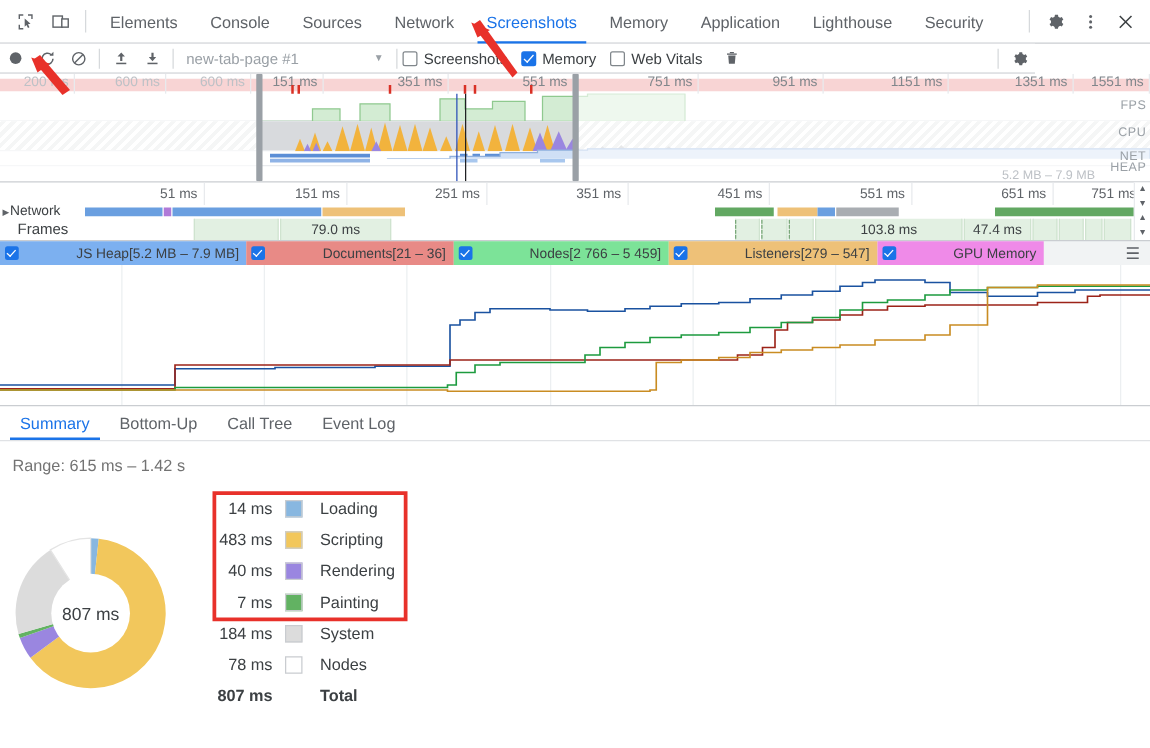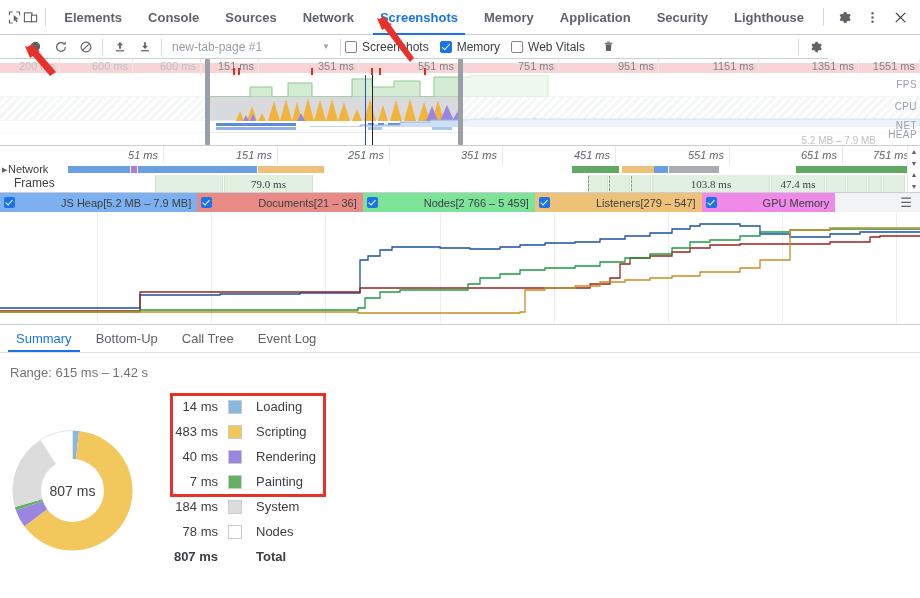--- a/index.html
+++ b/index.html
@@ -21,37 +21,37 @@
     position: absolute; top: 0; left: 0; width: 920px; height: 35px;
     background: #fff; border-bottom: 1px solid #cacdd1;
     display: flex; align-items: center;
   }
   .tb-icon {
     width: 28px; height: 26px; display: flex; align-items: center; justify-content: center;
     cursor: pointer; color: #5f6368;
   }
   .tb-icon:first-child { margin-left: 6px; }
   .tb-sep { width: 1px; height: 18px; background: #d6d9dc; margin: 0 6px; }
-  .panel-tabs { display: flex; align-items: center; height: 35px; font-weight: bold; }
+  .panel-tabs { display: flex; align-items: center; height: 35px; }
   .ptab {
     position: relative; height: 35px; line-height: 35px; padding: 0 13px;
     font-size: 13px; color: #5f6368; cursor: pointer; white-space: nowrap;
   }
   .ptab.active { color: #1a73e8; }
   .ptab.active::after {
     content: ""; position: absolute; left: 6px; right: 6px; bottom: 0;
     height: 2px; background: #1a73e8;
   }
   .topbar-right { margin-left: auto; display: flex; align-items: center; padding-right: 6px; }
 
   
   .rectoolbar {
     position: absolute; top: 35px; left: 0; width: 828px; height: 24px;
     background: #fff; border-bottom: 1px solid #cacdd1;
-    display: flex; align-items: center; font-size: 12px; padding-left: 23px;
+    display: flex; align-items: center; font-size: 12px;
   }
   .rt-btn {
     width: 25px; height: 22px; display: flex; align-items: center; justify-content: center;
     cursor: pointer; color: #5f6368;
   }
   .rt-sep { width: 1px; height: 16px; background: #d6d9dc; margin: 0 4px; }
   .rt-select {
     display: flex; align-items: center; width: 170px; height: 20px;
     color: #9aa0a6; padding-left: 6px; cursor: pointer; font-size: 12px;
   }
@@ -107,37 +107,37 @@
   .selline { position: absolute; top: 0; width: 1px; height: 70px; z-index: 7; }
 
   
   .flameruler {
     position: absolute; top: 145px; left: 0; width: 920px; height: 19px;
     background: #fff; border-top: 1px solid #cacdd1; overflow: hidden;
   }
   .fr-tick {
     position: absolute; top: 0; height: 19px; font-size: 11px; color: #5f6368;
     padding-right: 5px; text-align: right; border-right: 1px solid #e8eaed;
-    line-height: 18px; white-space: nowrap; font-style: italic;
+    line-height: 18px; white-space: nowrap;
   }
   
   .tracks { position: absolute; top: 164px; left: 0; width: 920px; height: 28px; background: #fff; overflow: hidden; }
   .netrow { position: absolute; top: 0; left: 0; width: 920px; height: 11px; }
   .nettitle {
     position: absolute; left: 8px; top: -1px; font-size: 11px; color: #3c4043; z-index: 2;
   }
   .nettri { position: absolute; left: 2px; top: 2px; font-size: 7px; color: #5f6368; z-index: 2; }
   .netbar { position: absolute; top: 2px; height: 7px; }
   .framerow { position: absolute; top: 11px; left: 0; width: 920px; height: 17px; background: #fff; }
   .frametitle { position: absolute; left: 14px; top: 1px; font-size: 12px; color: #3c4043; }
   .framebox {
     position: absolute; top: 0px; height: 17px; background: #e2f0e2;
     border-left: 1px solid #cfe3cf; border-right: 1px solid #cfe3cf;
     display: flex; align-items: center; justify-content: center;
-    font-size: 11px; color: #3c4043; overflow: hidden; font-family: Liberation Serif, serif;
+    font-size: 11px; color: #3c4043; overflow: hidden;
   }
   .framedash { position: absolute; top: 1px; width: 1px; height: 15px; border-left: 1px dashed #7aa87a; }
   .scrollarrows {
     position: absolute; right: 0; top: 146px; width: 13px; height: 46px;
     display: flex; flex-direction: column; align-items: center; justify-content: space-around;
     background: #fff; font-size: 7px; color: #5f6368; border-left: 1px solid #e8eaed; z-index: 9;
   }
 
   
   .memlegend {
@@ -222,22 +222,22 @@
     </div>
     <div class="tb-sep"></div>
     <div class="panel-tabs">
       <div class="ptab"><span>Elements</span></div>
       <div class="ptab"><span>Console</span></div>
       <div class="ptab"><span>Sources</span></div>
       <div class="ptab"><span>Network</span></div>
       <div class="ptab active"><span>Screenshots</span></div>
       <div class="ptab"><span>Memory</span></div>
       <div class="ptab"><span>Application</span></div>
+      <div class="ptab"><span>Lighthouse</span></div>
       <div class="ptab"><span>Security</span></div>
-      <div class="ptab"><span>Lighthouse</span></div>
     </div>
     <div class="topbar-right">
       <div class="tb-sep"></div>
       <div class="tb-icon">
         <svg width="15" height="15" viewBox="0 0 16 16">
           <path fill="#5f6368" d="M8 5.4A2.6 2.6 0 1 0 8 10.6 2.6 2.6 0 0 0 8 5.4zm0 4A1.4 1.4 0 1 1 8 6.6a1.4 1.4 0 0 1 0 2.8z"></path>
           <path fill="#5f6368" d="M13.4 8c0-.3 0-.6-.1-.9l1.3-1-1.3-2.2-1.5.6c-.5-.4-1-.7-1.5-.9L10 2H7.4l-.3 1.6c-.6.2-1.1.5-1.5.9l-1.5-.6L2.8 6.1l1.3 1c0 .3-.1.6-.1.9s0 .6.1.9l-1.3 1L4.1 12l1.5-.6c.4.4 1 .7 1.5.9l.3 1.6H10l.3-1.6c.6-.2 1.1-.5 1.5-.9l1.5.6 1.3-2.2-1.3-1c.1-.3.1-.5.1-.8z"></path>
         </svg>
       </div>
       <div class="tb-icon">

